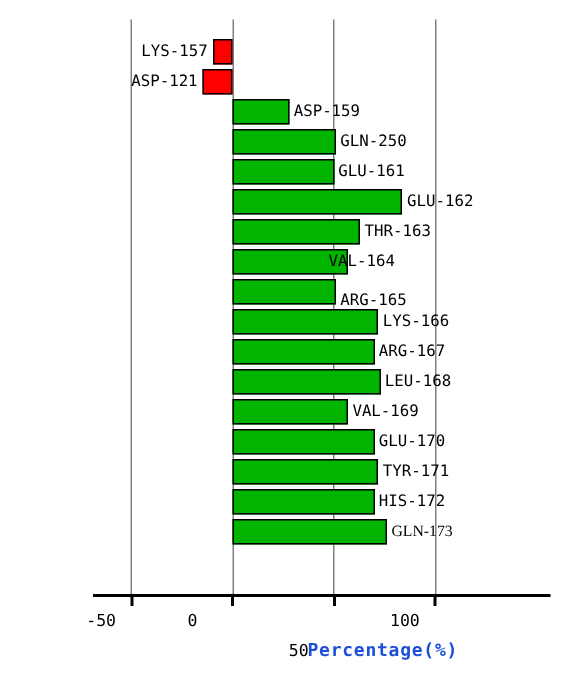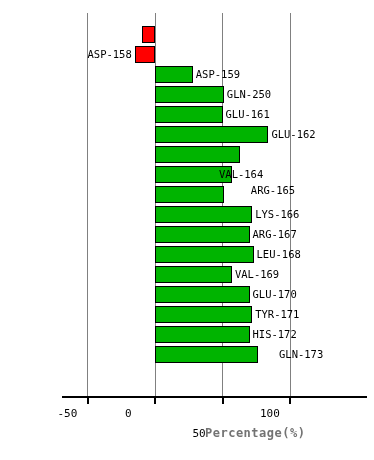--- a/index.html
+++ b/index.html
@@ -48,21 +48,21 @@
     position: absolute;
     font-size: 11px;
     color: #000000;
     white-space: nowrap;
     letter-spacing: 0px;
   }
   .axis-title {
     position: absolute;
     font-size: 12px;
     font-weight: bold;
-    color: #737373;
+    color: #1d4ed8;
     white-space: nowrap;
     letter-spacing: 0.5px;
   }
   .bar {
     position: absolute;
     box-sizing: border-box;
     border: 1px solid #000000;
     height: 17px;
   }
   .bar-pos {
@@ -100,45 +100,47 @@
       <div class="tick-mark" style="left: 86.5px; top: 398px;"></div>
       <div class="tick-label" style="left: 57.5px; top: 407px; width: 60px;">-50</div>
       <div class="tick-mark" style="left: 154px; top: 398px;"></div>
       <div class="tick-label" style="left: 125px; top: 407px; width: 60px;">0</div>
       <div class="tick-mark" style="left: 221.5px; top: 398px;"></div>
       <div class="tick-label" style="left: 192.5px; top: 407px; width: 60px; margin-top: 20px;">50</div>
       <div class="tick-mark" style="left: 289px; top: 398px;"></div>
       <div class="tick-label" style="left: 260px; top: 407px; width: 60px;">100</div>
       <div class="axis-title" style="left: 205px; top: 426px;">Percentage(%)</div>
       <div class="bar bar-neg" style="left: 141.5px; top: 26px; width: 13.5px; height: 17px; background: rgb(255, 0, 0);"></div>
+      <div class="bar-label bar-label-left" style="top: 26px; left: 68.5px; width: 70px;">LYS-157</div>
       <div class="bar bar-neg" style="left: 134.75px; top: 46px; width: 20.25px; height: 17px; background: rgb(255, 0, 0);"></div>
-      <div class="bar-label bar-label-left" style="top: 46px; left: 61.75px; width: 70px;">ASP-158</div>
+      <div class="bar-label bar-label-left" style="top: 46px; left: 61.75px; width: 70px;">ASP-121</div>
       <div class="bar bar-pos" style="left: 155px; top: 66px; width: 37.8px; height: 17px; background: rgb(0, 180, 0);"></div>
       <div class="bar-label bar-label-right" style="top: 66px; left: 195.8px;">ASP-159</div>
       <div class="bar bar-pos" style="left: 155px; top: 86px; width: 68.85px; height: 17px; background: rgb(0, 180, 0);"></div>
       <div class="bar-label bar-label-right" style="top: 86px; left: 226.85px;">GLN-250</div>
       <div class="bar bar-pos" style="left: 155px; top: 106px; width: 67.5px; height: 17px; background: rgb(0, 180, 0);"></div>
       <div class="bar-label bar-label-right" style="top: 106px; left: 225.5px;">GLU-161</div>
       <div class="bar bar-pos" style="left: 155px; top: 126px; width: 113.4px; height: 17px; background: rgb(0, 180, 0);"></div>
       <div class="bar-label bar-label-right" style="top: 126px; left: 271.4px;">GLU-162</div>
       <div class="bar bar-pos" style="left: 155px; top: 146px; width: 85.05px; height: 17px; background: rgb(0, 180, 0);"></div>
+      <div class="bar-label bar-label-right" style="top: 146px; left: 243.05px;">THR-163</div>
       <div class="bar bar-pos" style="left: 155px; top: 166px; width: 76.95px; height: 17px; background: rgb(0, 180, 0);"></div>
       <div class="bar-label bar-label-right" style="top: 166px; left: 219px;">VAL-164</div>
       <div class="bar bar-pos" style="left: 155px; top: 186px; width: 68.85px; height: 17px; background: rgb(0, 180, 0);"></div>
-      <div class="bar-label bar-label-right" style="top: 182px; left: 226.85px; margin-left: 24px;">ARG-165</div>
+      <div class="bar-label bar-label-right" style="top: 192px; left: 226.85px;">ARG-165</div>
       <div class="bar bar-pos" style="left: 155px; top: 206px; width: 97.2px; height: 17px; background: rgb(0, 180, 0);"></div>
       <div class="bar-label bar-label-right" style="top: 206px; left: 255.2px;">LYS-166</div>
       <div class="bar bar-pos" style="left: 155px; top: 226px; width: 94.5px; height: 17px; background: rgb(0, 180, 0);"></div>
       <div class="bar-label bar-label-right" style="top: 226px; left: 252.5px;">ARG-167</div>
       <div class="bar bar-pos" style="left: 155px; top: 246px; width: 98.55px; height: 17px; background: rgb(0, 180, 0);"></div>
       <div class="bar-label bar-label-right" style="top: 246px; left: 256.55px;">LEU-168</div>
       <div class="bar bar-pos" style="left: 155px; top: 266px; width: 76.95px; height: 17px; background: rgb(0, 180, 0);"></div>
       <div class="bar-label bar-label-right" style="top: 266px; left: 234.95px;">VAL-169</div>
       <div class="bar bar-pos" style="left: 155px; top: 286px; width: 94.5px; height: 17px; background: rgb(0, 180, 0);"></div>
       <div class="bar-label bar-label-right" style="top: 286px; left: 252.5px;">GLU-170</div>
       <div class="bar bar-pos" style="left: 155px; top: 306px; width: 97.2px; height: 17px; background: rgb(0, 180, 0);"></div>
       <div class="bar-label bar-label-right" style="top: 306px; left: 255.2px;">TYR-171</div>
       <div class="bar bar-pos" style="left: 155px; top: 326px; width: 94.5px; height: 17px; background: rgb(0, 180, 0);"></div>
       <div class="bar-label bar-label-right" style="top: 326px; left: 252.5px;">HIS-172</div>
       <div class="bar bar-pos" style="left: 155px; top: 346px; width: 102.6px; height: 17px; background: rgb(0, 180, 0);"></div>
-      <div class="bar-label bar-label-right" style="top: 346px; left: 279px;">GLN-173</div>
+      <div class="bar-label bar-label-right" style="top: 346px; left: 261px; font-family: Liberation Serif, serif;">GLN-173</div>
     </div>
 </div>
 
 </body></html>

